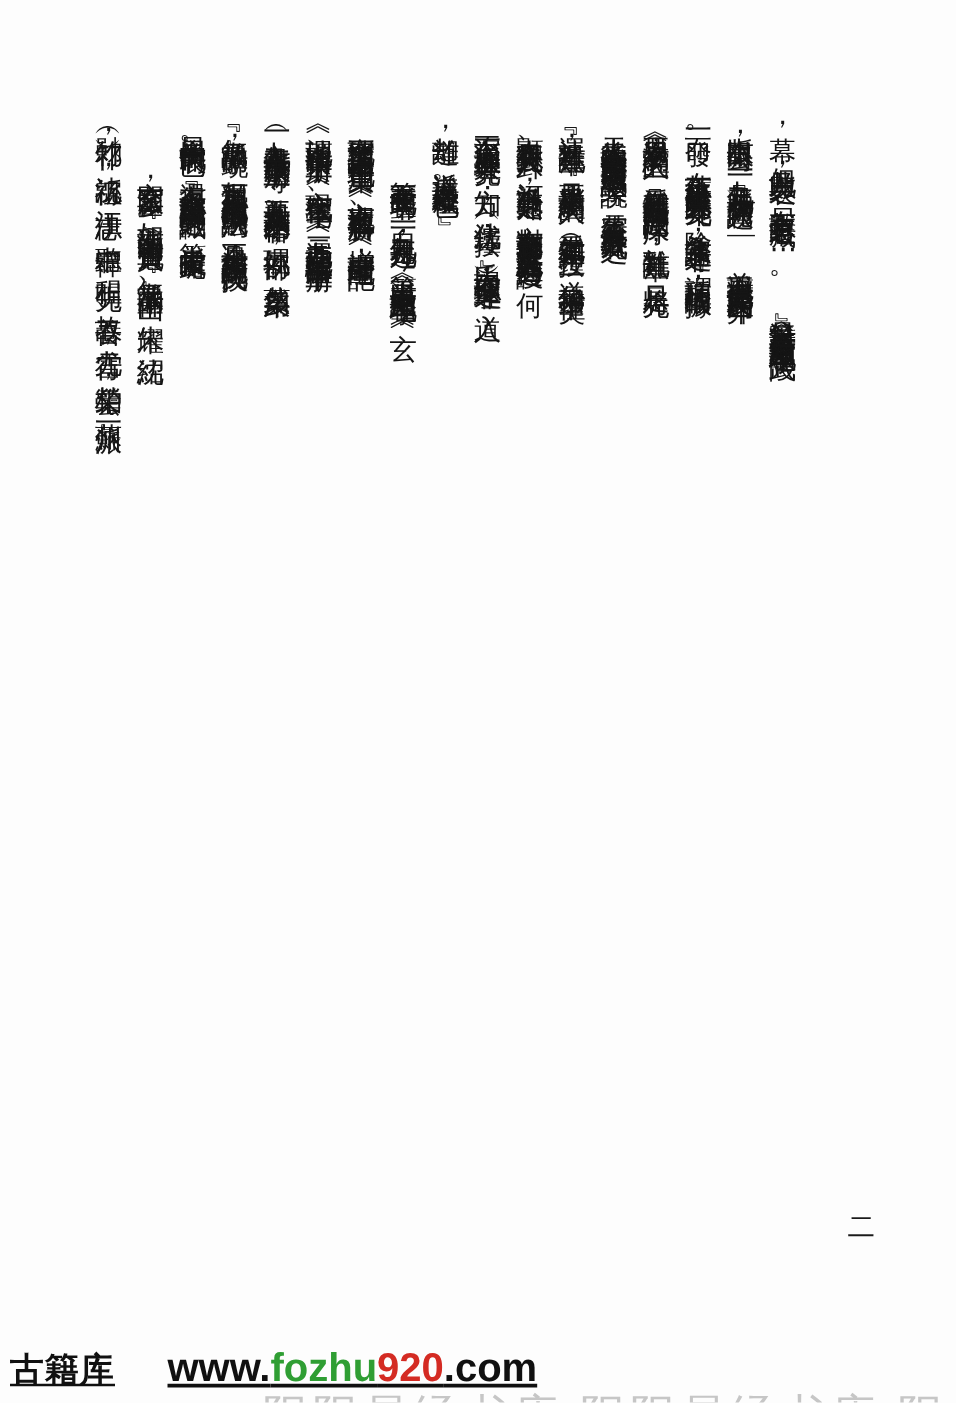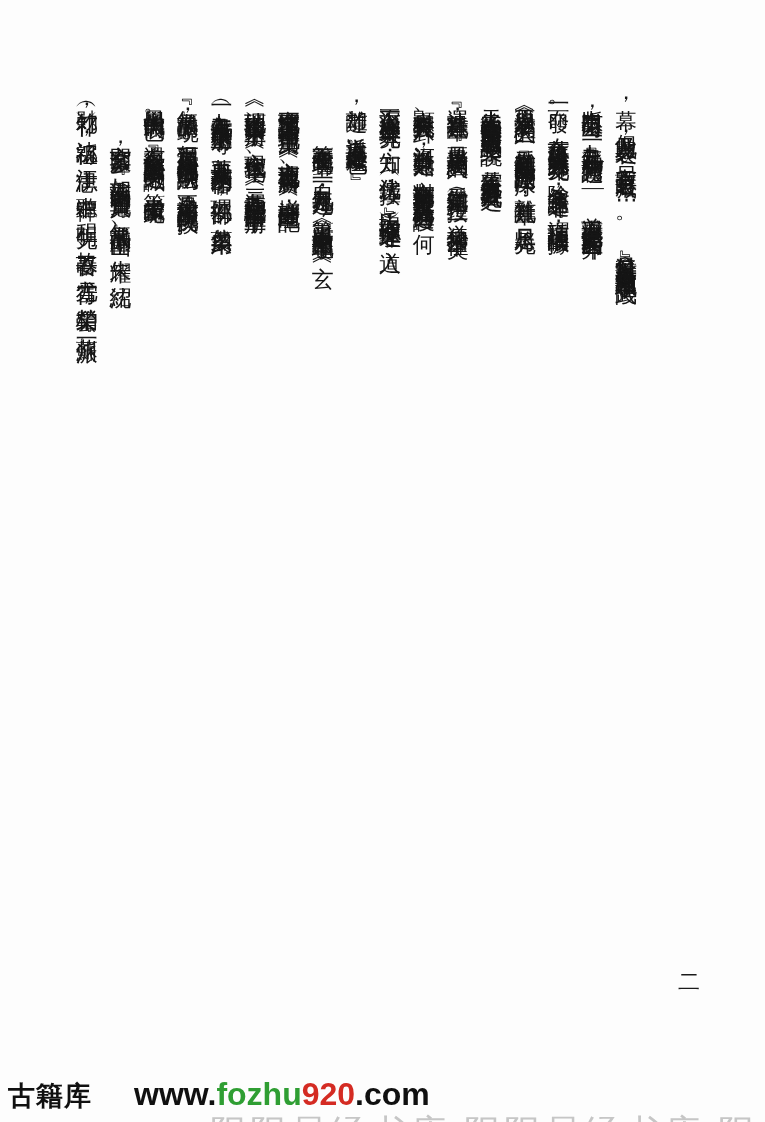--- a/index.html
+++ b/index.html
@@ -30,21 +30,21 @@
   .watermark-store{
     position:absolute;left:210px;top:1109px;
     font-family:"Liberation Sans","DejaVu Sans",sans-serif;
     font-size:36px;color:var(--wm-gray,#c6c6c6);
     letter-spacing:4px;white-space:nowrap;font-weight:400;
   }
   .brandbar{
     position:absolute;left:8px;top:1076px;
     font-family:"Liberation Sans","DejaVu Sans",sans-serif;
     font-weight:bold;white-space:nowrap;color:#101010;
-    display:flex;align-items:baseline;gap:6px;
+    display:flex;align-items:baseline;gap:6px;text-decoration:underline;
   }
   .brand{font-size:27px;letter-spacing:1px;}
   .url{font-size:32px;letter-spacing:0px;margin-left:36px;}
   .url .seg-green{color:var(--url-green,#2f9e33);}
   .url .seg-red{color:var(--url-red,#d42b23);}
 </style>
 </head>
 <body>
 
 <div class="scan-page">

